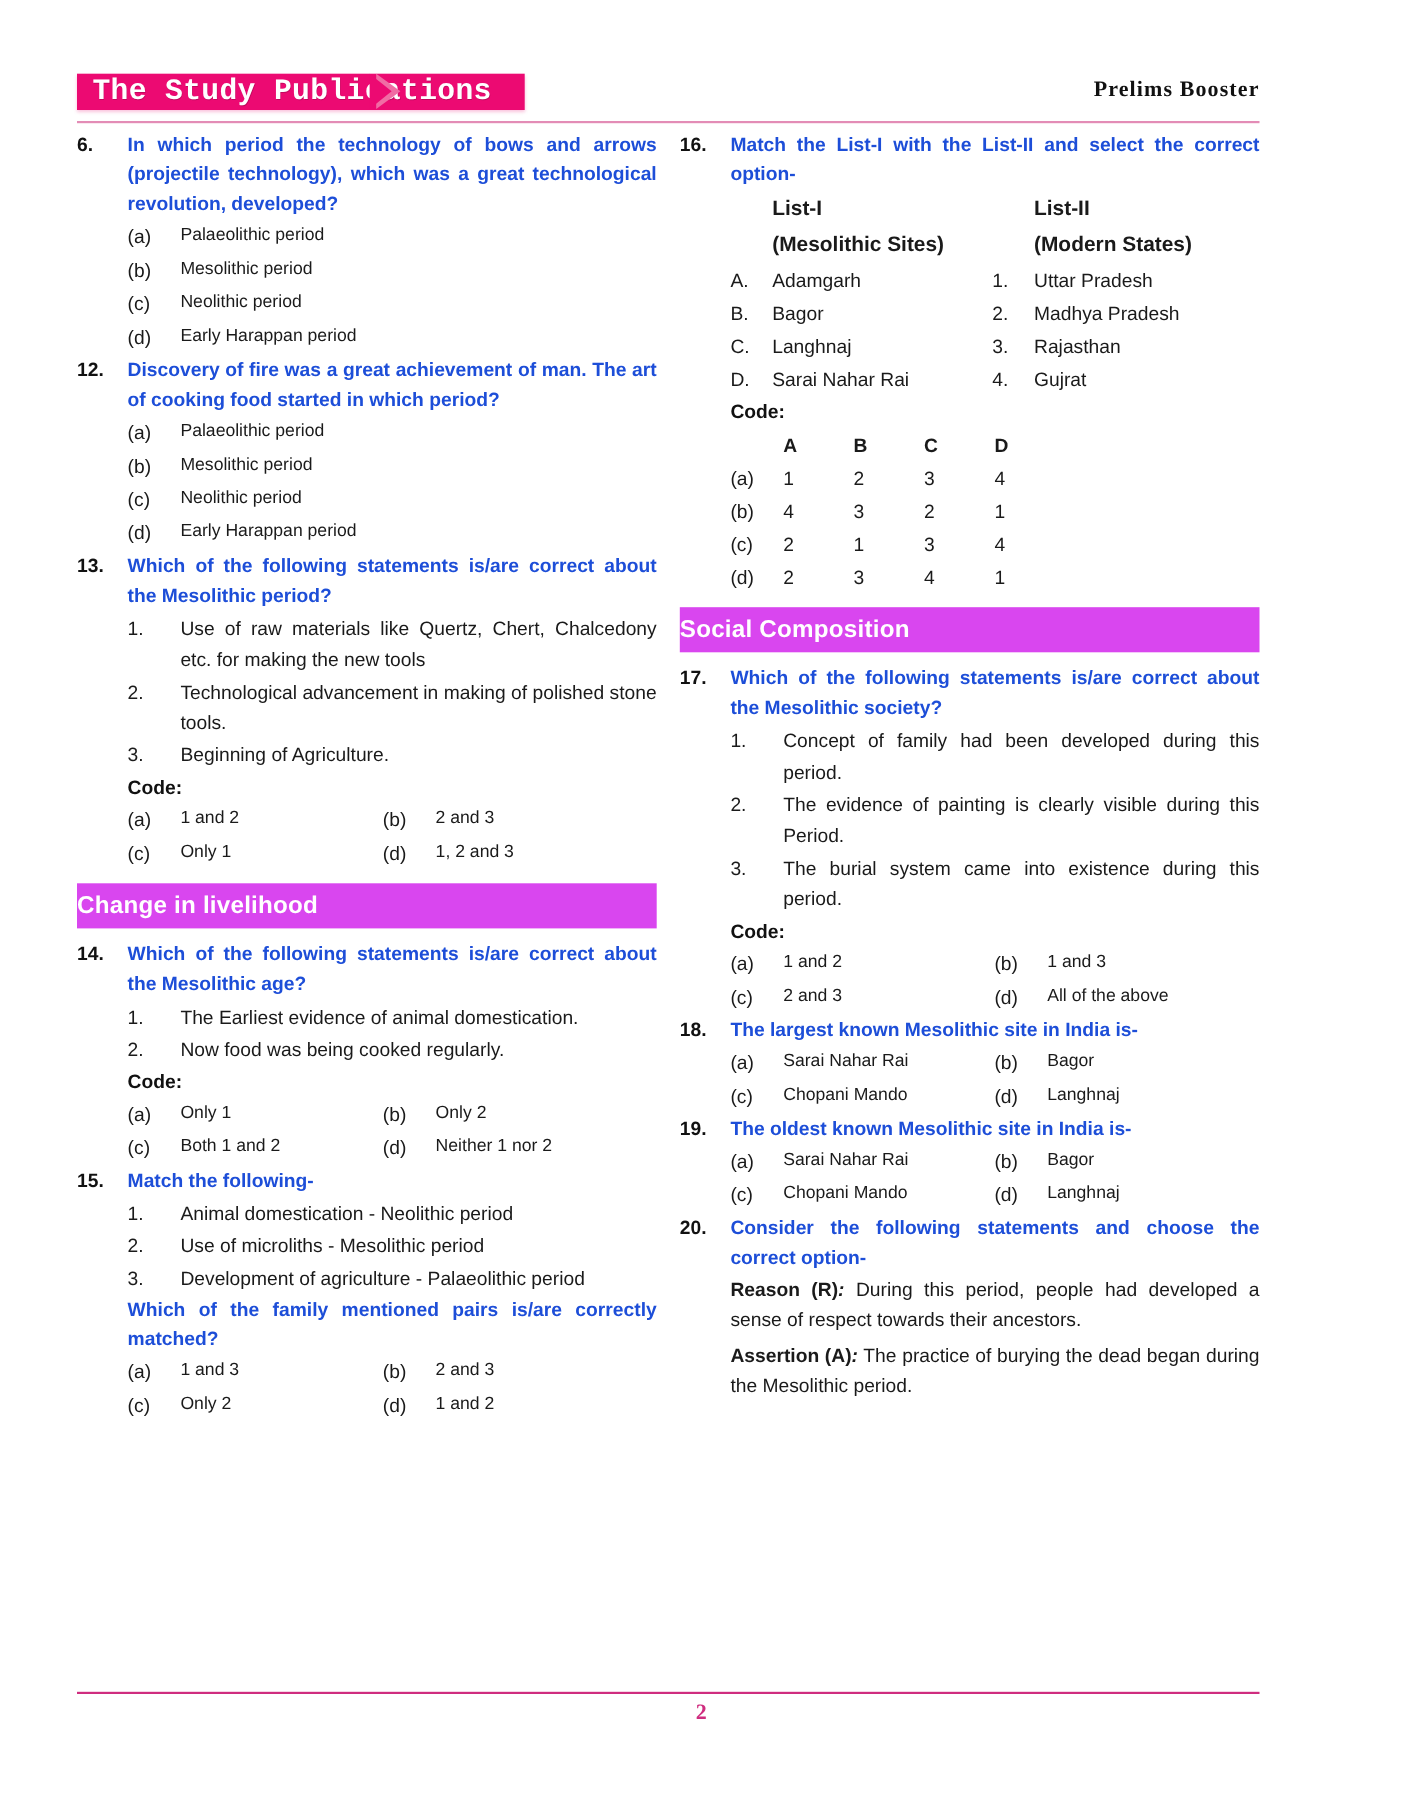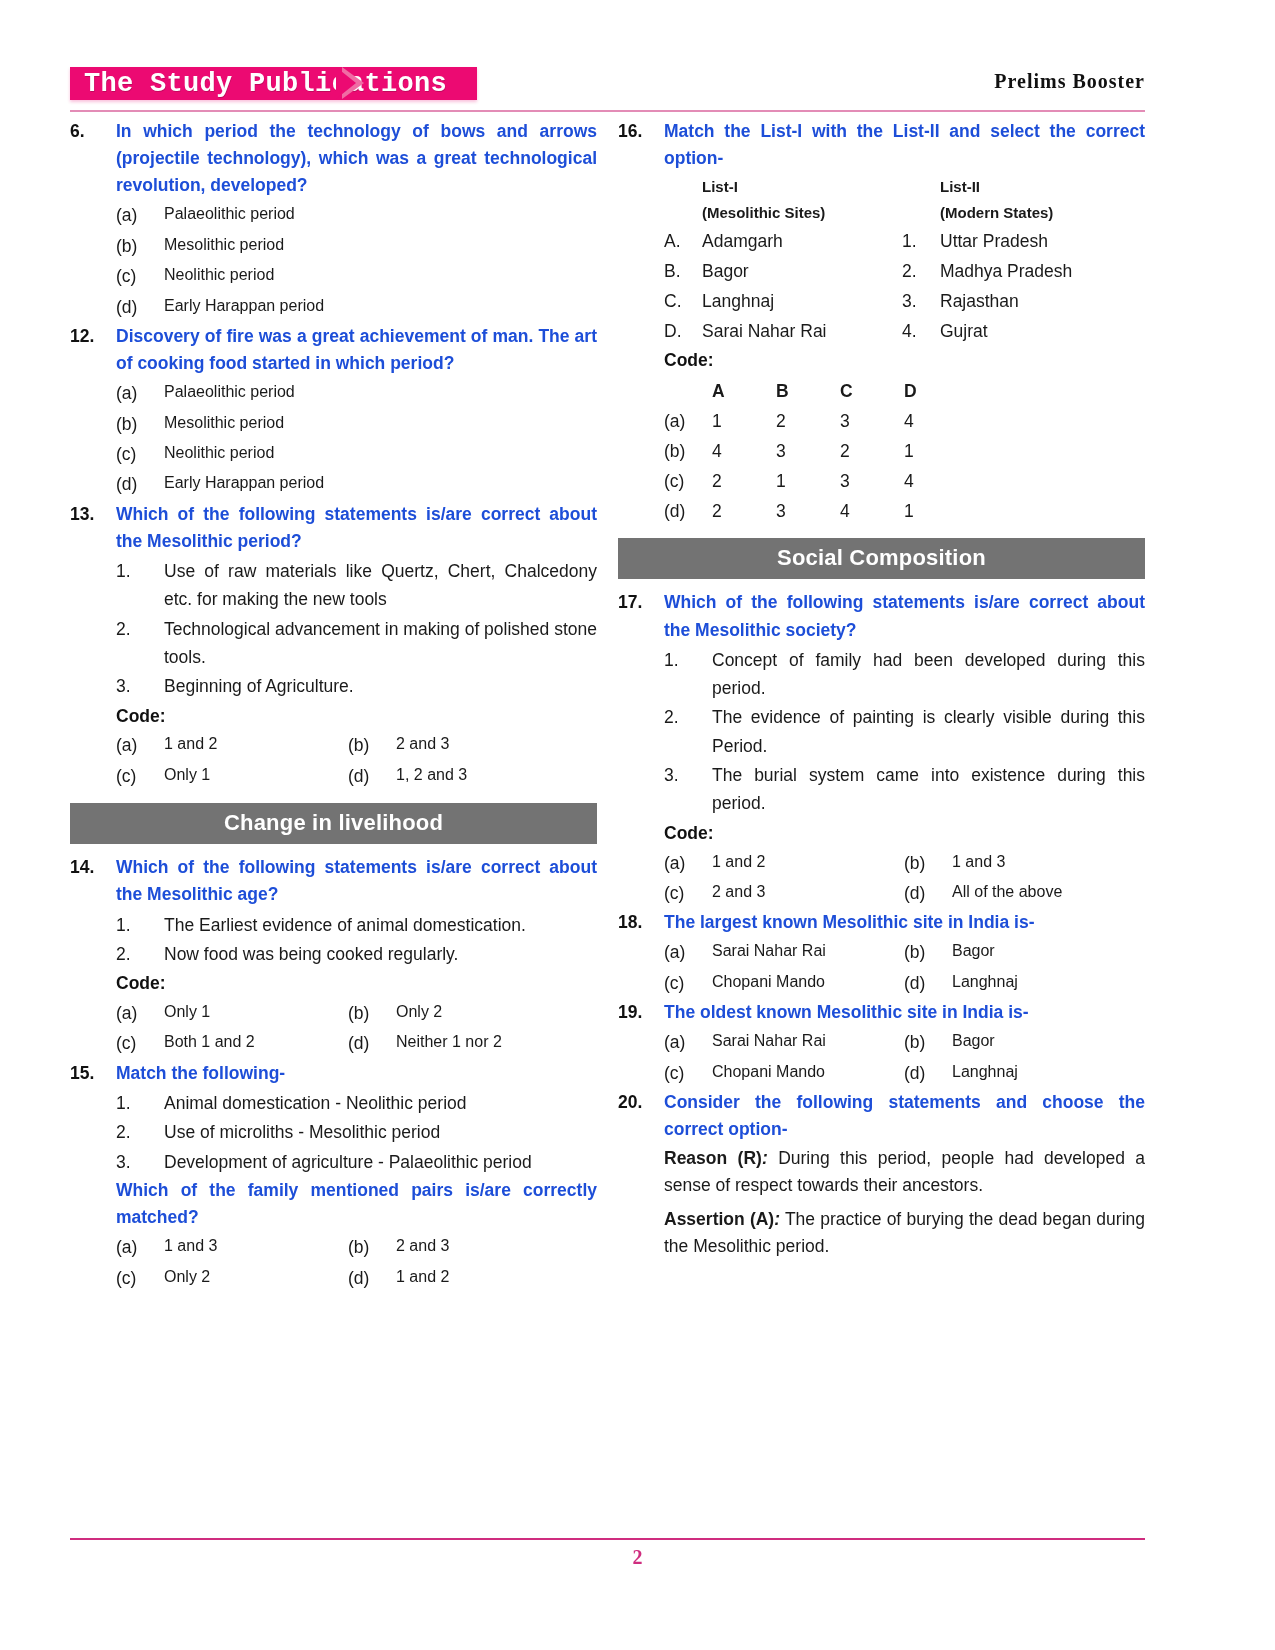--- a/index.html
+++ b/index.html
@@ -182,38 +182,37 @@
     margin-left: 46px;
     font-weight: bold;
     font-size: 17.5px;
     line-height: 1.7;
     color: #111;
   }
 
   
   .section-band {
     margin: 12px 0 10px 0;
-    background: #737373;
+    background: #d946ef;
     color: #ffffff;
-    text-align: center;
     font-weight: bold;
     font-size: 22px;
     line-height: 1.0;
     padding: 9px 0 10px 0;
     letter-spacing: 0.2px;
   }
 
   
   .match-head {
     display: flex;
     margin-left: 46px;
   }
   .match-head .mh {
     font-weight: bold;
-    font-size: 15px;
+    font-size: 19px;
     line-height: 1.72;
   }
   .mh-1 { width: 228px; flex: 0 0 228px; padding-left: 38px; }
   .mh-2 { flex: 1; padding-left: 10px; }
 
   .match-row {
     display: flex;
     margin-left: 46px;
   }
   .mr-a {

